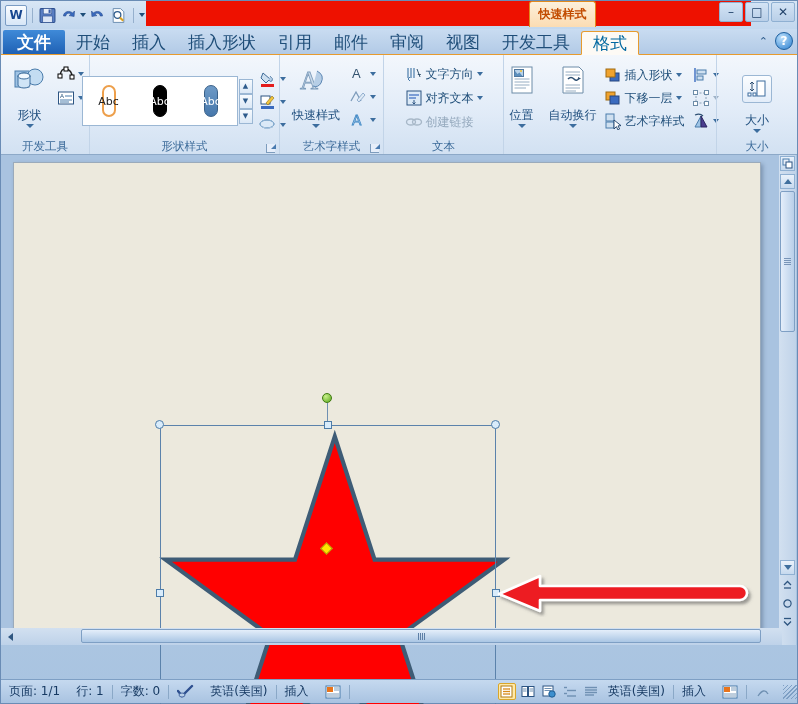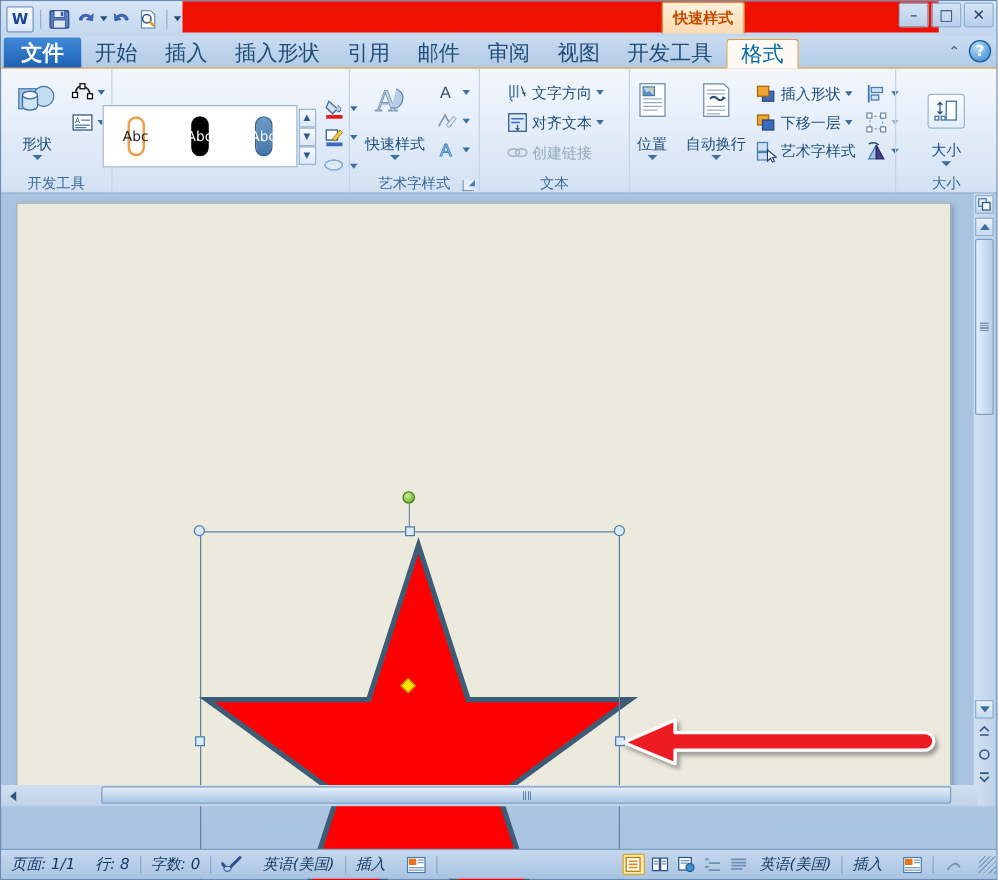--- a/index.html
+++ b/index.html
@@ -154,21 +154,21 @@
   .adjhandle { position:absolute; width:9px; height:9px;
                background:#ffe400; border:1px solid #b08b00;
                transform:rotate(45deg); }
 
   
   .statusbar { position:absolute; left:0; bottom:0; width:796px; height:24px;
                display:flex; align-items:center;
                background:linear-gradient(to bottom,#c5d9ef,#a9c3e1);
                border-top:1px solid #7e9fc4; font-size:12px; color:#173a63; }
   .sb-item { padding:0 8px; white-space:nowrap; display:flex;
-             align-items:center; gap:4px;font-style:italic; }
+             align-items:center; gap:4px; }
   .sb-div { width:1px; height:14px; background:#8aa8c7; }
   .viewbtns { display:flex; gap:3px; align-items:center; }
   .vb { width:18px; height:17px; display:flex; align-items:center;
         justify-content:center; }
   .vb.sel { background:#ffe9a8; border:1px solid #d9a62a; border-radius:2px; }
   .resizer { width:14px;height:14px;margin-left:4px;
              background:repeating-linear-gradient(135deg,#7e9fc4 0 1px,transparent 1px 3px); }
 </style>
 </head>
 <body>
@@ -371,20 +371,24 @@
               <svg width="18" height="18" viewBox="0 0 18 18">
                 <ellipse cx="8" cy="8" rx="7" ry="4" fill="#dbe9f7" stroke="#4a7cab"></ellipse>
                 <ellipse cx="8" cy="8" rx="7" ry="4" fill="none" stroke="#8fb4d6"></ellipse>
                 <path d="M3 11 q5 3 11 0" fill="none" stroke="#a9c4de"></path>
               </svg>
             </span>
             <span class="caret"></span>
           </div>
         </div>
       </div>
+      <div class="glabel">
+        <span>形状样式</span>
+        <span class="dlauncher"></span>
+      </div>
     </div>
 
     <div class="rgroup" style="width:104px;">
       <div class="gbody">
         <div class="bigbtn" style="width:62px;">
           <div class="bigicon">
             <svg width="34" height="32" viewBox="0 0 34 32">
               <text x="1" y="24" font-size="25" font-family="serif" fill="#c9d9e9" stroke="#7d9cbb" stroke-width=".8">A</text>
               <path d="M18 6 q8 4 4 12 q-3 5 -8 3" fill="#b6cee6" stroke="#5c87b3" stroke-width="1"></path>
             </svg>
@@ -675,21 +679,21 @@
         <div class="vgrip"></div>
       </div>
     </div>
   </div>
 
   <div class="statusbar">
     <div class="sb-item">
       <span>页面: 1/1</span>
     </div>
     <div class="sb-item">
-      <span>行: 8</span>
+      <span>行: 1</span>
     </div>
     <div class="sb-div"></div>
     <div class="sb-item">
       <span>字数: 0</span>
     </div>
     <div class="sb-div"></div>
     <div class="sb-item">
       <svg width="17" height="15" viewBox="0 0 17 15">
         <path d="M1 7 L5 12 L15 2" fill="none" stroke="#2d4f8f" stroke-width="2.4" stroke-linecap="round"></path>
         <ellipse cx="5" cy="11" rx="3" ry="2" fill="#b9cfe8" stroke="#2d4f8f" stroke-width=".8"></ellipse>

